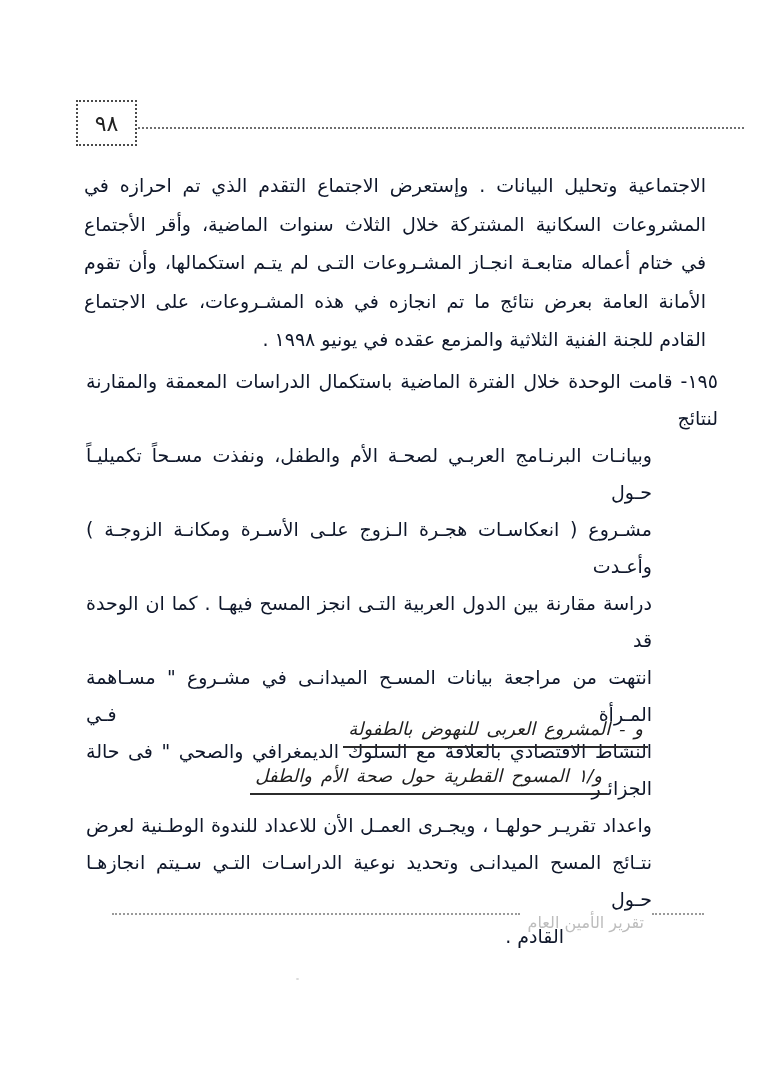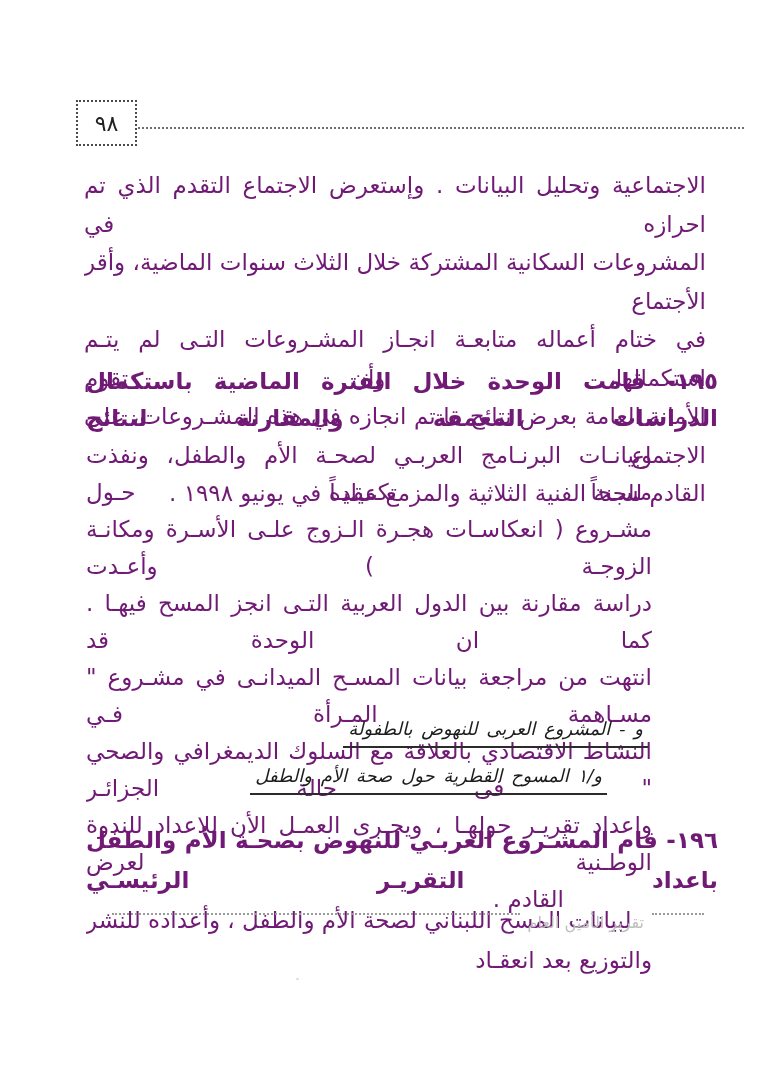--- a/index.html
+++ b/index.html
@@ -15,27 +15,27 @@
     position:absolute; left:76px; top:100px; width:61px; height:46px;
     border:2px dotted #4a4a4a;
     display:flex; align-items:center; justify-content:center;
     font-size:22px; letter-spacing:2px; color:#222;
   }
   .top-rule {
     position:absolute; left:138px; top:127px; width:606px; height:0;
     border-top:2px dotted #6e6e6e;
   }
   
-  .para { position:absolute; direction:rtl; font-size:23px; color:#701a75; }
+  .para { position:absolute; direction:rtl; font-size:19px; color:#0f172a; }
   .para .line { text-align:justify; text-align-last:justify; overflow:hidden; }
   .para .line.end { text-align:left; text-align-last:right; }
   .para-intro { top:166px; right:52px; width:622px; line-height:38.5px; }
   .para-195  { top:363px; right:106px; width:566px; line-height:37px; }
   .para-196  { top:820px; right:106px; width:566px; line-height:40px; }
-  .line.hang { margin-right:-66px;font-weight:bold; }            
+  .line.hang { margin-right:-66px; }            
   .line.indent-end { padding-right:88px; }      
   
   .heading {
     position:absolute; direction:rtl; font-size:18px; color:#1c1c1c;
     padding:0 5px 7px 5px; border-bottom:2px solid #2b2b2b; word-spacing:3px;
     white-space:nowrap;
     font-style:italic;
   }
   .heading-section { top:718px; right:110px; }
   .heading-sub     { top:765px; right:151px; }
@@ -73,34 +73,31 @@
   </div>
 
   <div class="para para-195" dir="rtl">
     <div class="line hang">١٩٥- قامت الوحدة خلال الفترة الماضية باستكمال الدراسات المعمقة والمقارنة لنتائج</div>
     <div class="line">وبيانـات البرنـامج العربـي لصحـة الأم والطفل، ونفذت مسـحاً تكميليـاً حـول</div>
     <div class="line">مشـروع ( انعكاسـات هجـرة الـزوج علـى الأسـرة ومكانـة الزوجـة ) وأعـدت</div>
     <div class="line">دراسة مقارنة بين الدول العربية التـى انجز المسح فيهـا . كما ان الوحدة قد</div>
     <div class="line">انتهت من مراجعة بيانات المسـح الميدانـى في مشـروع " مسـاهمة المـرأة فـي</div>
     <div class="line">النشاط الاقتصادي بالعلاقة مع السلوك الديمغرافي والصحي " فى حالة الجزائـر</div>
     <div class="line">واعداد تقريـر حولهـا ، ويجـرى العمـل الأن للاعداد للندوة الوطـنية لعرض</div>
+    <div class="line">نتـائج المسح الميدانـى وتحديد نوعية الدراسـات التـي سـيتم انجازهـا حـول</div>
     <div class="line end indent-end">القادم .</div>
   </div>
 
   <div class="heading heading-section" dir="rtl">
     <span>و - المشروع العربى للنهوض بالطفولة</span>
   </div>
   <div class="heading heading-sub" dir="rtl">
     <span>و/١ المسوح القطرية حول صحة الأم والطفل</span>
   </div>
 
-  <div class="para para-196" dir="rtl">
-    <div class="line hang">١٩٦- قام المشـروع العربـي للنهوض بصحـة الأم والطفل باعداد التقريـر الرئيسـي</div>
-    <div class="line end">لبيانات المسح اللبناني لصحة الأم والطفل ، وأعداده للنشر والتوزيع بعد انعقـاد</div>
-  </div>
 
   <div class="footer">
     <div class="footer-seg short"></div>
     <span class="footer-stamp">تقرير الأمين العام</span>
     <div class="footer-seg long"></div>
   </div>
 
   <div class="speck"></div>
 </div>
 

